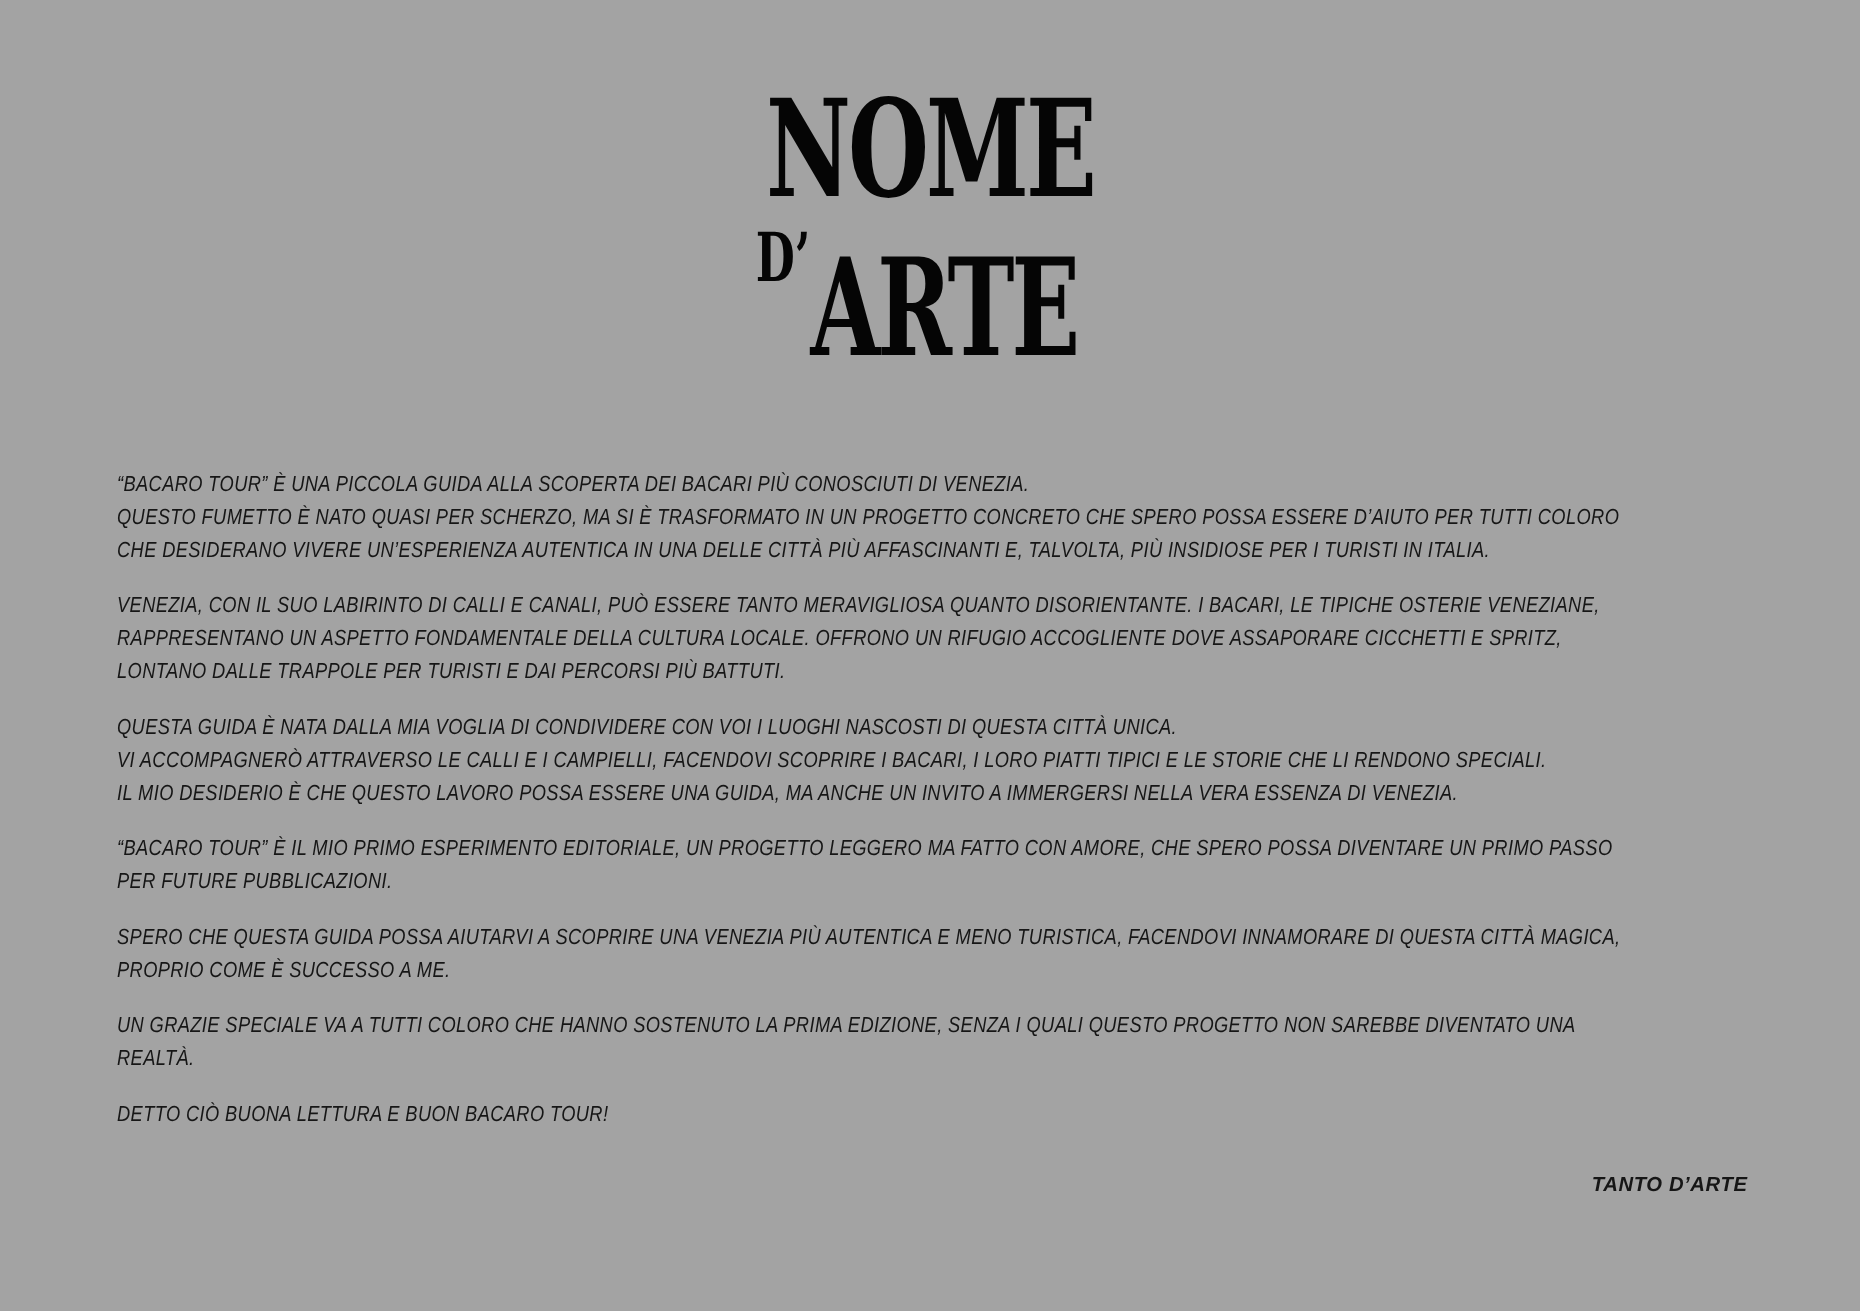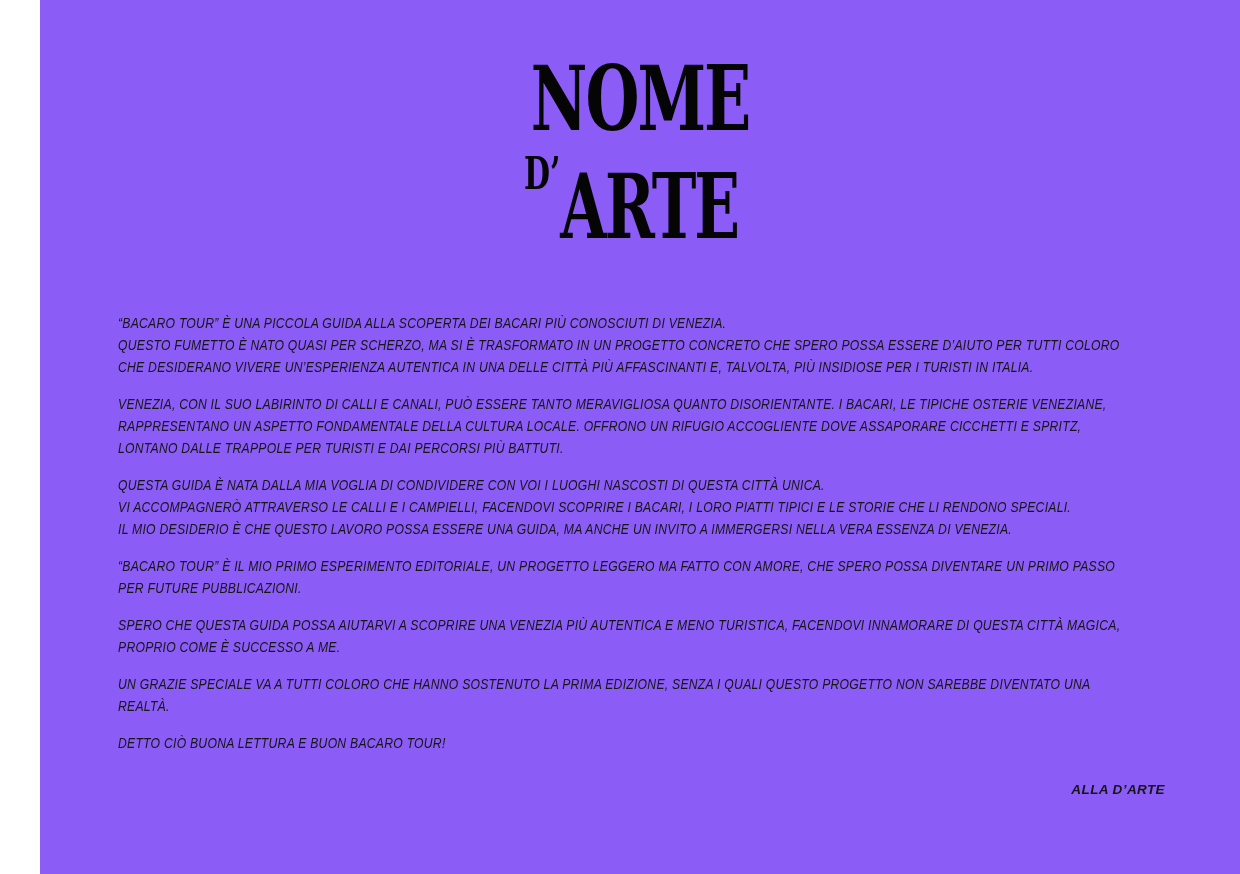--- a/index.html
+++ b/index.html
@@ -11,22 +11,21 @@
     height: 874px;
     background: #ffffff;
     color: #111111;
     overflow: hidden;
     position: relative;
     font-family: "Liberation Sans", sans-serif;
   }
   .page {
     position: absolute;
     inset: 0;
-    background: #8b5cf6;
-    margin-left: 40px;
+    background: #a3a3a3;
   }
 
   
   .title-line1 {
     position: absolute;
     top: 55px;
     left: 0;
     width: 100%;
     text-align: center;
     font-family: "DejaVu Serif", serif;
@@ -115,15 +114,15 @@
 IL MIO DESIDERIO È CHE QUESTO LAVORO POSSA ESSERE UNA GUIDA, MA ANCHE UN INVITO A IMMERGERSI NELLA VERA ESSENZA DI VENEZIA.</p>
     <p>“BACARO TOUR” È IL MIO PRIMO ESPERIMENTO EDITORIALE, UN PROGETTO LEGGERO MA FATTO CON AMORE, CHE SPERO POSSA DIVENTARE UN PRIMO PASSO
 PER FUTURE PUBBLICAZIONI.</p>
     <p>SPERO CHE QUESTA GUIDA POSSA AIUTARVI A SCOPRIRE UNA VENEZIA PIÙ AUTENTICA E MENO TURISTICA, FACENDOVI INNAMORARE DI QUESTA CITTÀ MAGICA,
 PROPRIO COME È SUCCESSO A ME.</p>
     <p>UN GRAZIE SPECIALE VA A TUTTI COLORO CHE HANNO SOSTENUTO LA PRIMA EDIZIONE, SENZA I QUALI QUESTO PROGETTO NON SAREBBE DIVENTATO UNA
 REALTÀ.</p>
     <p>DETTO CIÒ BUONA LETTURA E BUON BACARO TOUR!</p>
   </main>
 
-  <footer class="signature">ALLA D’ARTE</footer>
+  <footer class="signature">TANTO D’ARTE</footer>
 
 </div>
 
 </body></html>

